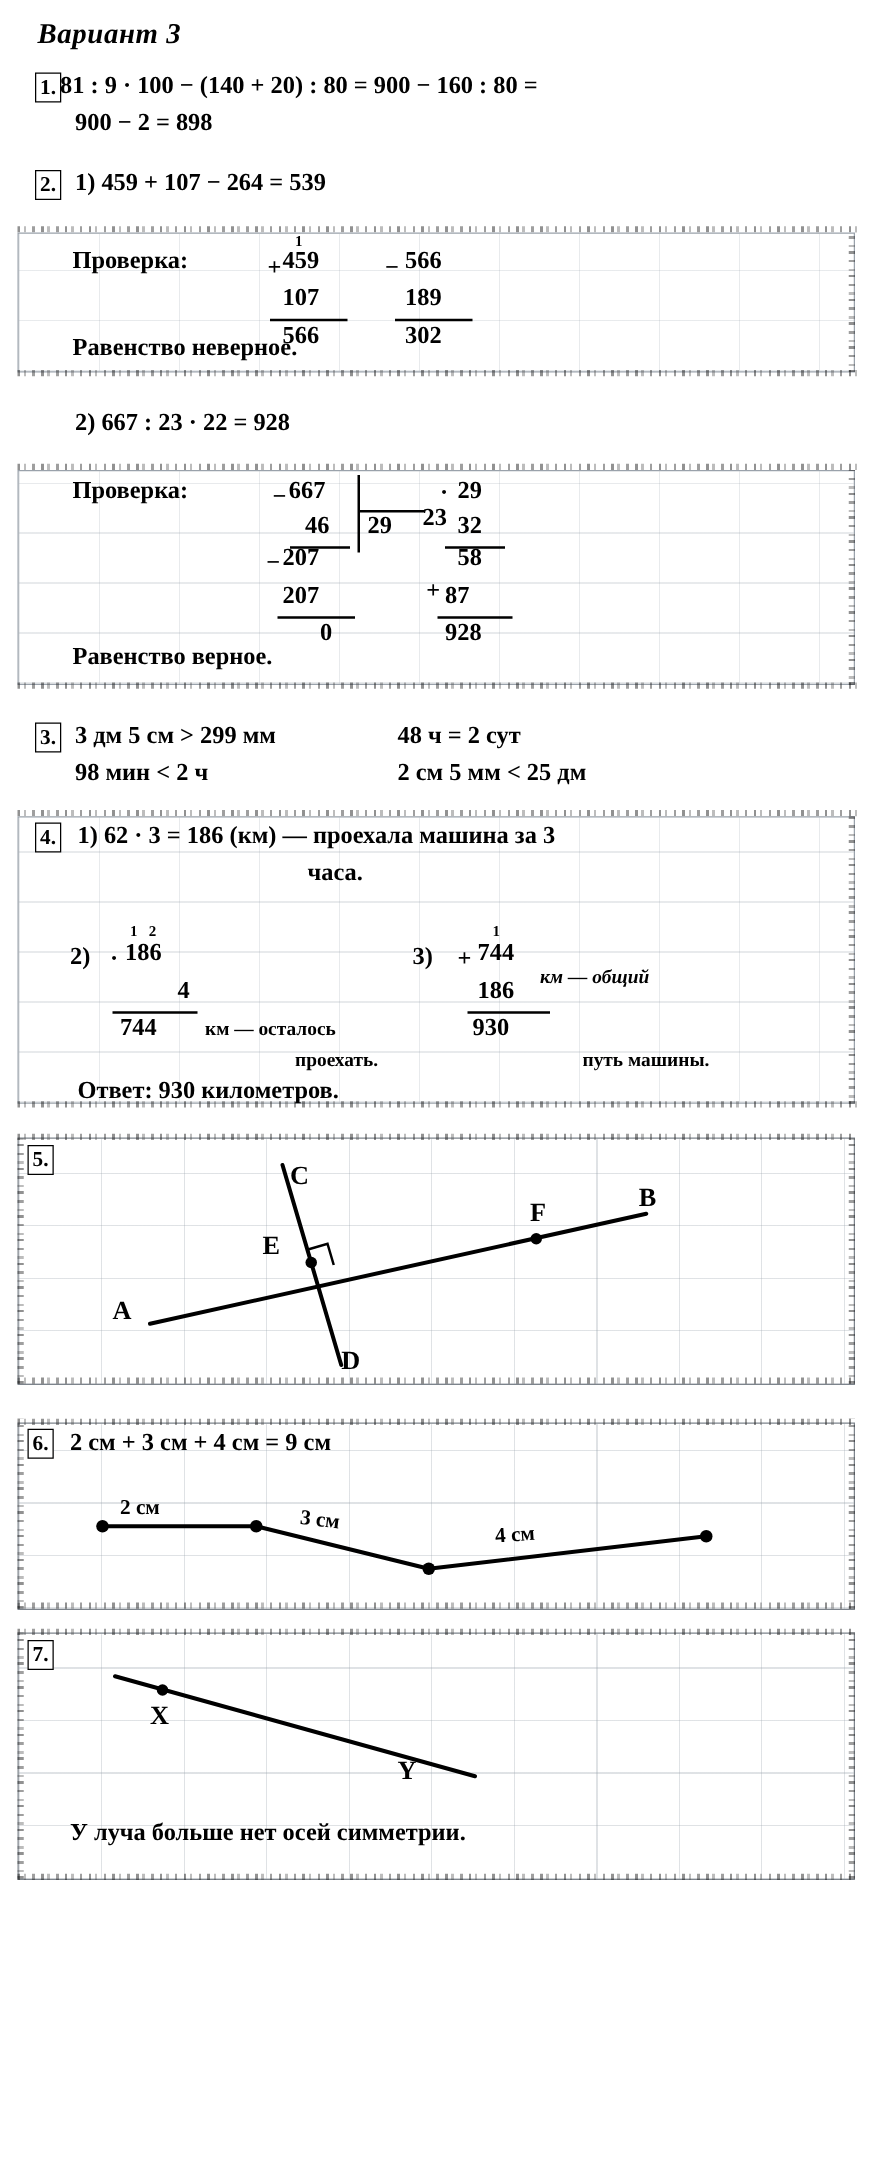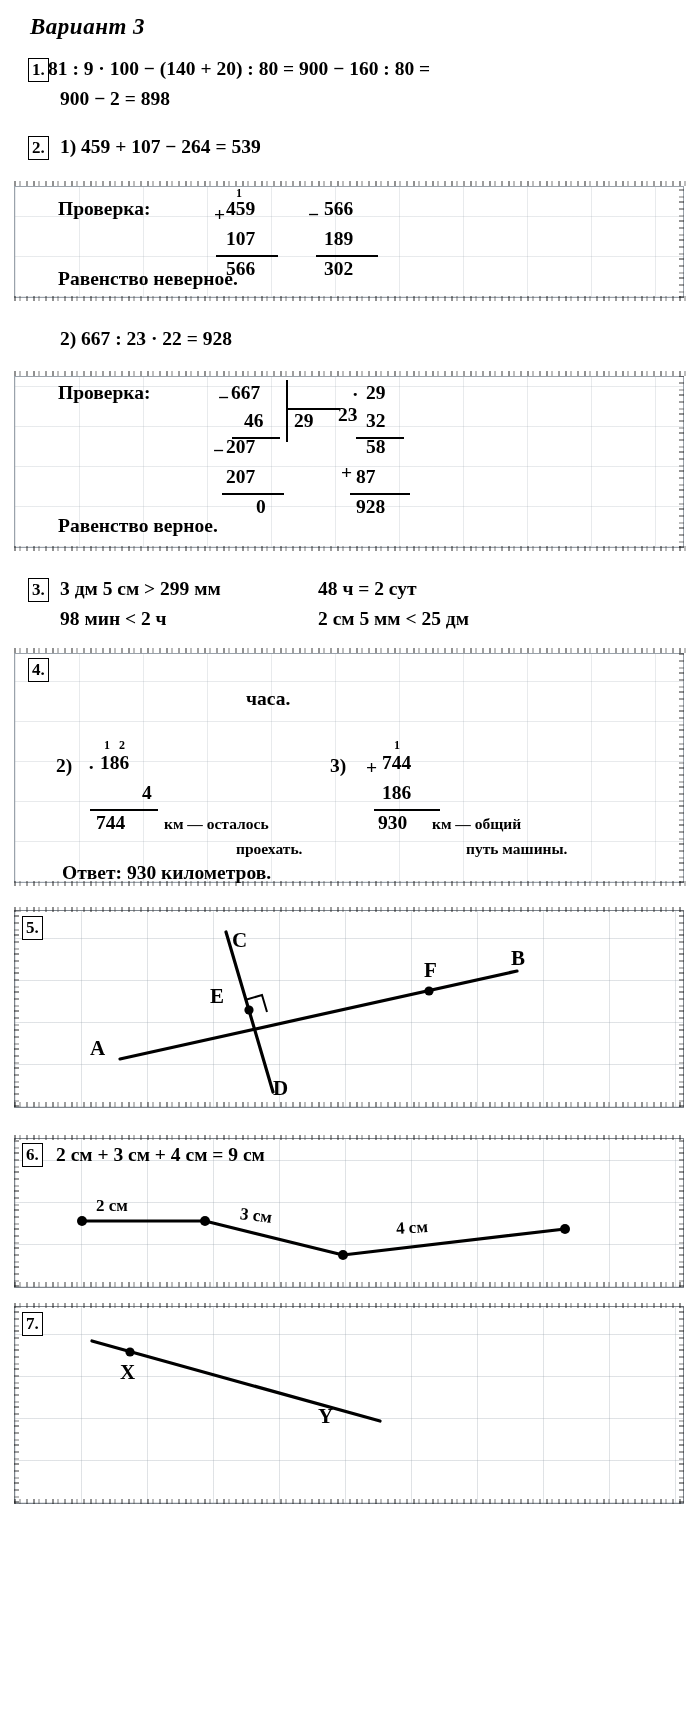--- a/index.html
+++ b/index.html
@@ -151,40 +151,41 @@
   <div class="txt" style="left:318px;top:578px;">48 ч = 2 сут</div>
   <div class="txt" style="left:60px;top:608px;">98 мин &lt; 2 ч</div>
   <div class="txt" style="left:318px;top:608px;">2 см 5 мм &lt; 25 дм</div>
 
   <div class="noise" style="left:14px;top:648px;width:672px;"></div>
   <div class="panel plain" style="left:14px;top:653px;width:668px;height:228px;"></div>
   <div class="noise v" style="left:679px;top:653px;height:230px;"></div>
   <div class="noise" style="left:14px;top:881px;width:672px;"></div>
 
   <div class="qnum" style="left:28px;top:658px;">4.</div>
+  <div class="txt" style="left:62px;top:658px;">1) 62 · 3 = 186 (км) — проехала машина за 3</div>
   <div class="txt" style="left:246px;top:688px;">часа.</div>
 
   <div class="txt" style="left:56px;top:755px;">2)</div>
   <div class="sup" style="position:absolute;left:104px;top:738px;letter-spacing:3px;">1 2</div>
   <div class="txt" style="left:88px;top:757px;">·</div>
   <div class="txt" style="left:100px;top:752px;">186</div>
   <div class="txt" style="left:142px;top:782px;">4</div>
   <div class="rule" style="left:90px;top:809px;width:68px;"></div>
   <div class="txt" style="left:96px;top:812px;">744</div>
   <div class="txt small" style="left:164px;top:815px;">км — осталось</div>
   <div class="txt small" style="left:236px;top:840px;">проехать.</div>
 
   <div class="txt" style="left:330px;top:755px;">3)</div>
   <div class="sup" style="position:absolute;left:394px;top:738px;">1</div>
   <div class="txt" style="left:366px;top:757px;">+</div>
   <div class="txt" style="left:382px;top:752px;">744</div>
   <div class="txt" style="left:382px;top:782px;">186</div>
   <div class="rule" style="left:374px;top:809px;width:66px;"></div>
   <div class="txt" style="left:378px;top:812px;">930</div>
-  <div class="txt small" style="left:432px;top:815px;">км — общий</div>
+  <div class="txt small" style="left:432px;top:773px;font-style:italic;">км — общий</div>
   <div class="txt small" style="left:466px;top:840px;">путь машины.</div>
 
   <div class="txt" style="left:62px;top:862px;">Ответ: 930 километров.</div>
 
   <div class="panel fig" style="left:14px;top:910px;width:668px;height:196px;"></div>
   <div class="noise" style="left:14px;top:907px;width:670px;"></div>
   <div class="noise" style="left:14px;top:1102px;width:670px;"></div>
   <div class="noise v" style="left:14px;top:907px;height:200px;"></div>
   <div class="noise v" style="left:679px;top:907px;height:200px;"></div>
 
@@ -240,16 +241,17 @@
   <div class="qnum" style="left:22px;top:1312px;">7.</div>
 
   <svg width="700" height="1726" style="position:absolute;left:0;top:0;">
     <line x1="92" y1="1341" x2="380" y2="1421" stroke="#000" stroke-width="3.2" stroke-linecap="round"></line>
     <circle cx="130" cy="1352" r="4.6" fill="#000"></circle>
   </svg>
 
   <div class="txt" style="left:120px;top:1360px;font-size:21px;">X</div>
   <div class="txt" style="left:318px;top:1404px;font-size:21px;">Y</div>
 
+  <div class="txt" style="left:56px;top:1456px;">У луча больше нет осей симметрии.</div>
 
   <div class="noise" style="left:14px;top:1499px;width:670px;"></div>
 
 </div>
 
 </body></html>

